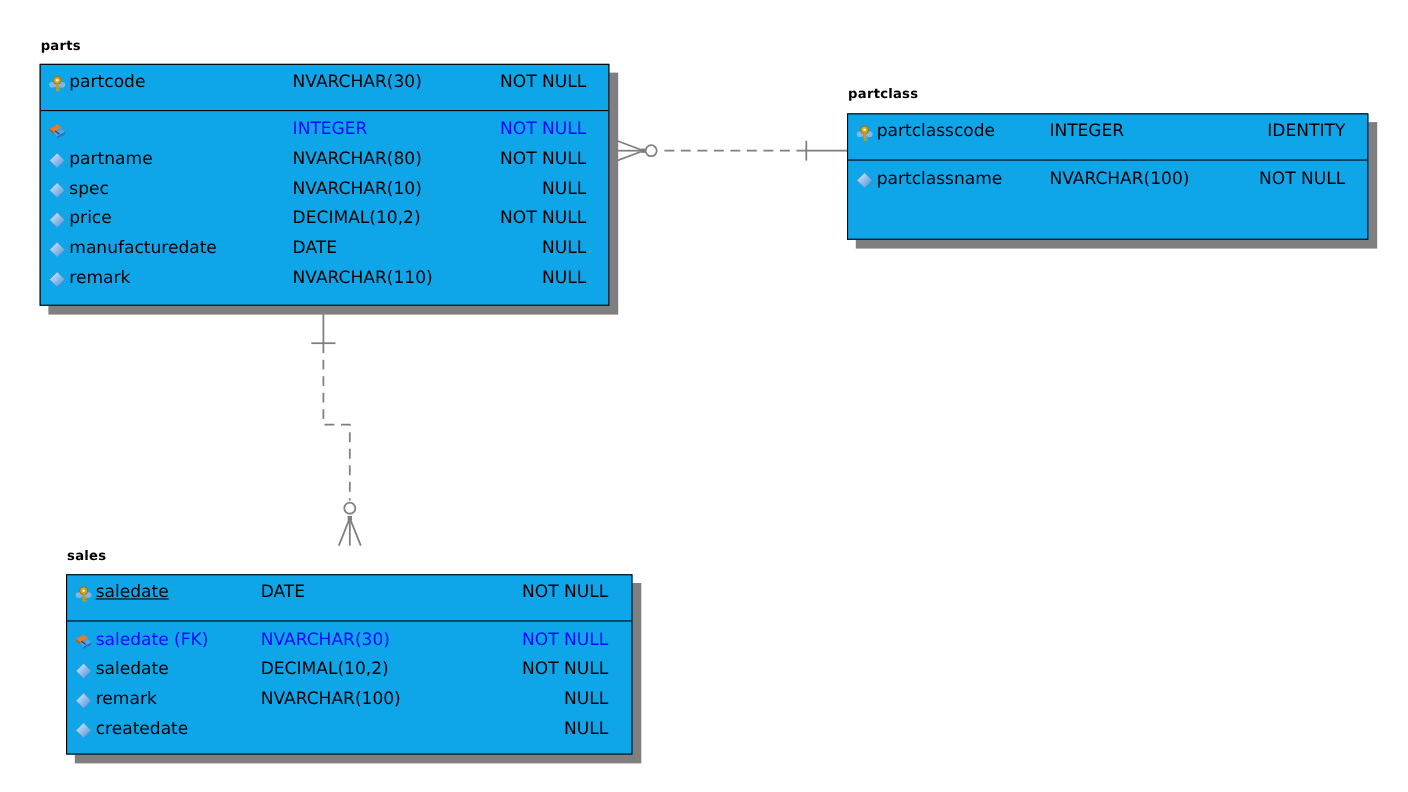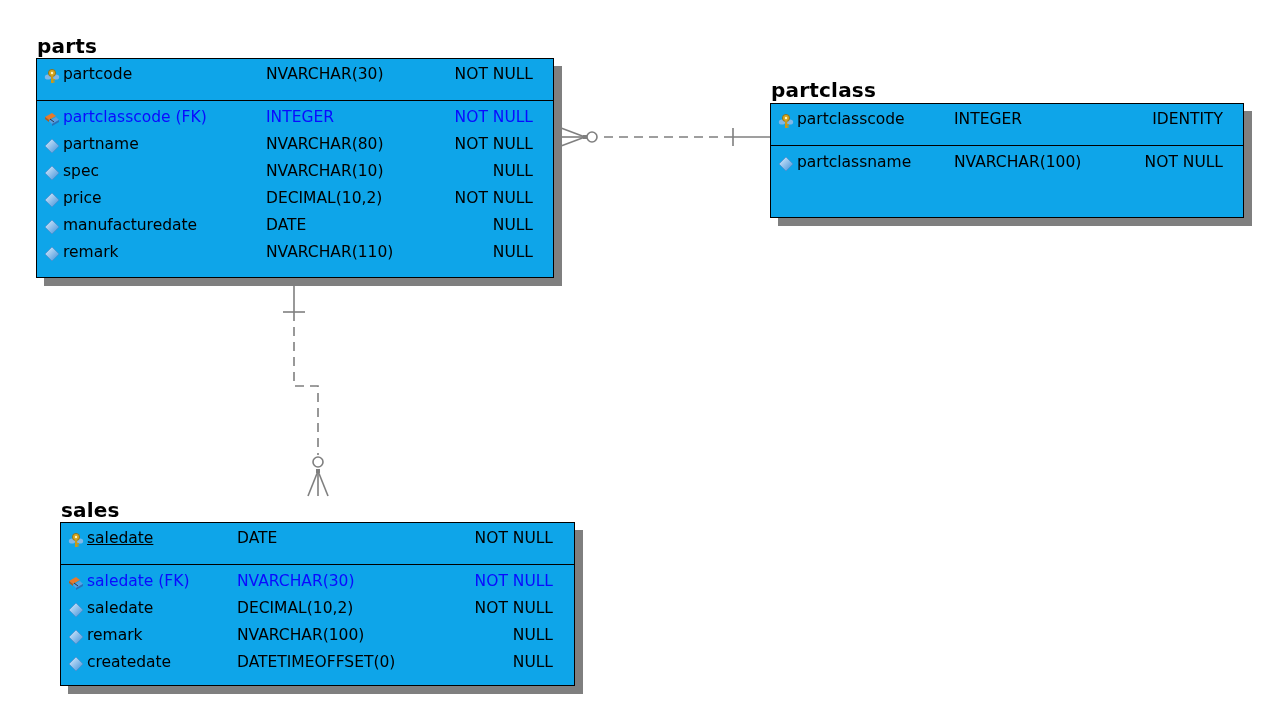--- a/index.html
+++ b/index.html
@@ -1,18 +1,18 @@
 <!DOCTYPE html>
 <html><head>
 <meta charset="utf-8">
 <style>
   html, body { margin:0; padding:0; }
   body { width:1280px; height:720px; background:#ffffff; position:relative; overflow:hidden;
          font-family:"DejaVu Sans", sans-serif; color:#000; }
-  .entity-title { position:absolute; font-weight:bold; font-size:20px; letter-spacing:0.2px; }
+  .entity-title { position:absolute; font-weight:bold; font-size:12px; letter-spacing:0.2px; }
   .entity { position:absolute; background:#0ea5e9; border:1.5px solid #000; box-shadow:8px 8px 0 #7f7f7f; box-sizing:border-box; }
   .section-pk { border-bottom:1.5px solid #000; box-sizing:border-box; position:relative; }
   .section-attrs { position:relative; }
   .row { position:absolute; left:0; right:0; height:27px; line-height:27px; font-size:15.5px; white-space:nowrap; }
   .row.fk { color:#0a0aff; }
   .row .icon { position:absolute; top:5px; width:16px; height:16px; }
   .row .name { position:absolute; }
   .row .type { position:absolute; }
   .row .null { position:absolute; text-align:right; }
   svg.lines { position:absolute; left:0; top:0; width:1280px; height:720px; pointer-events:none; }
@@ -40,21 +40,20 @@
     </div>
   <div class="section-attrs" style="height:176px;">
       <div class="row fk" style="top: 3px;">
         <span class="icon" style="left: 7px;"><svg viewBox="0 0 16 16" width="16" height="16">
             <polygon points="1,6 8,2 12,5 5,9" fill="#e87a2a"></polygon>
             <polygon points="1,6 5,9 5,11 1,8" fill="#b85a18"></polygon>
             <polygon points="5,10 12,6 15,9 8,13" fill="#5aa0e0"></polygon>
             <polygon points="8,13 15,9 15,11 8,15" fill="#2a6fb8"></polygon>
             <line x1="6" y1="8" x2="10" y2="11" stroke="#334" stroke-width="1"></line>
           </svg></span>
-        <span class="name" style="left: 26px;">partclasscode (FK)</span>
         <span class="type" style="left: 229px;">INTEGER</span>
         <span class="null" style="right: 20px;">NOT NULL</span>
       </div>
       <div class="row" style="top: 30px;">
         <span class="icon" style="left: 7px;"><svg viewBox="0 0 16 16" width="16" height="16">
             <defs>
               <linearGradient id="dg" x1="0" y1="0" x2="1" y2="1">
                 <stop offset="0" stop-color="#dff0ff"></stop>
                 <stop offset="1" stop-color="#3d8fd8"></stop>
               </linearGradient>
@@ -223,21 +222,20 @@
         <span class="icon" style="left: 7px;"><svg viewBox="0 0 16 16" width="16" height="16">
             <defs>
               <linearGradient id="dg" x1="0" y1="0" x2="1" y2="1">
                 <stop offset="0" stop-color="#dff0ff"></stop>
                 <stop offset="1" stop-color="#3d8fd8"></stop>
               </linearGradient>
             </defs>
             <polygon points="8,1 15,8 8,15 1,8" fill="url(#dg)" stroke="#4a8ccc" stroke-width="0.7"></polygon>
           </svg></span>
         <span class="name" style="left: 26px;">createdate</span>
-        <span class="type" style="left: 176px;">DATETIMEOFFSET(0)</span>
         <span class="null" style="right: 21px;">NULL</span>
       </div>
     </div>
 </div>
 
 <svg class="lines" viewBox="0 0 1280 720">
 
   <g stroke="#7f7f7f" fill="none" stroke-width="1.6">
     <line x1="770" y1="137" x2="733" y2="137"></line>
     <line x1="733" y1="128" x2="733" y2="146"></line>

